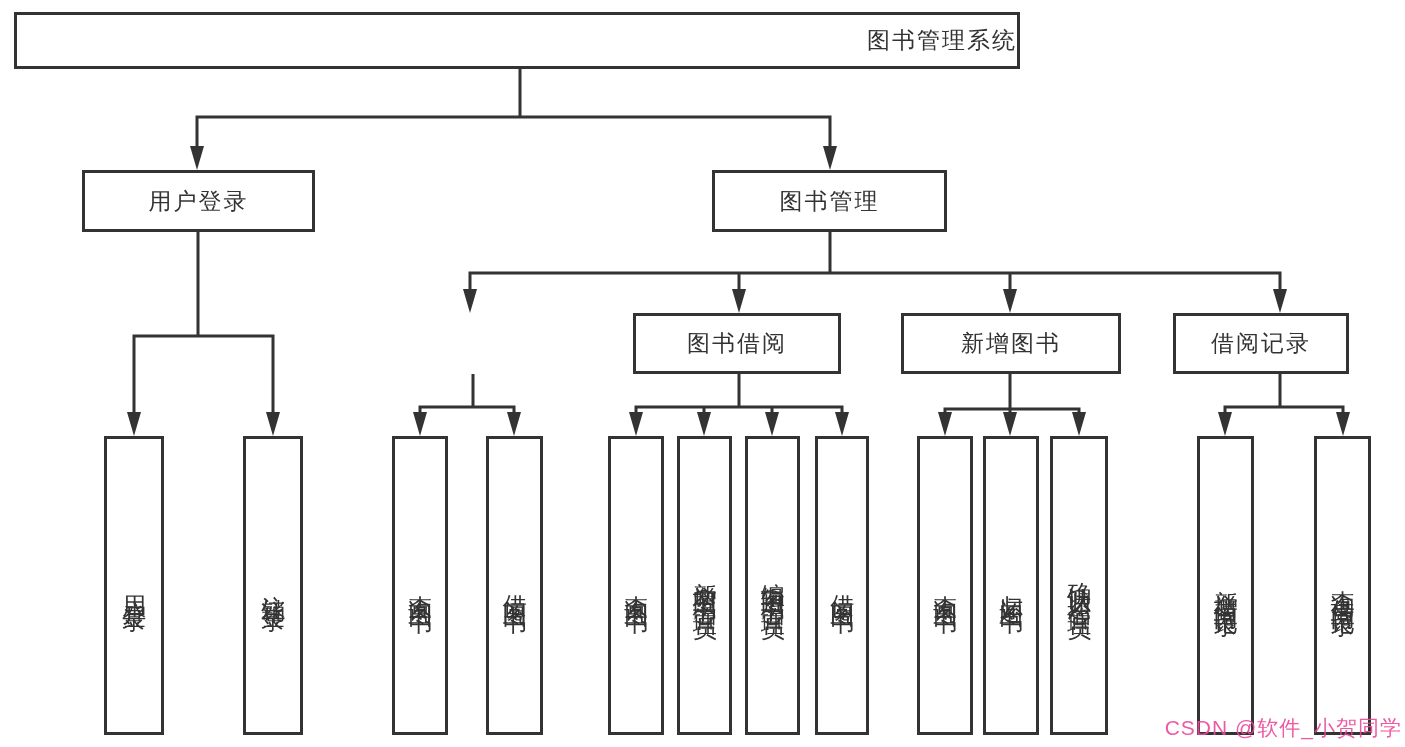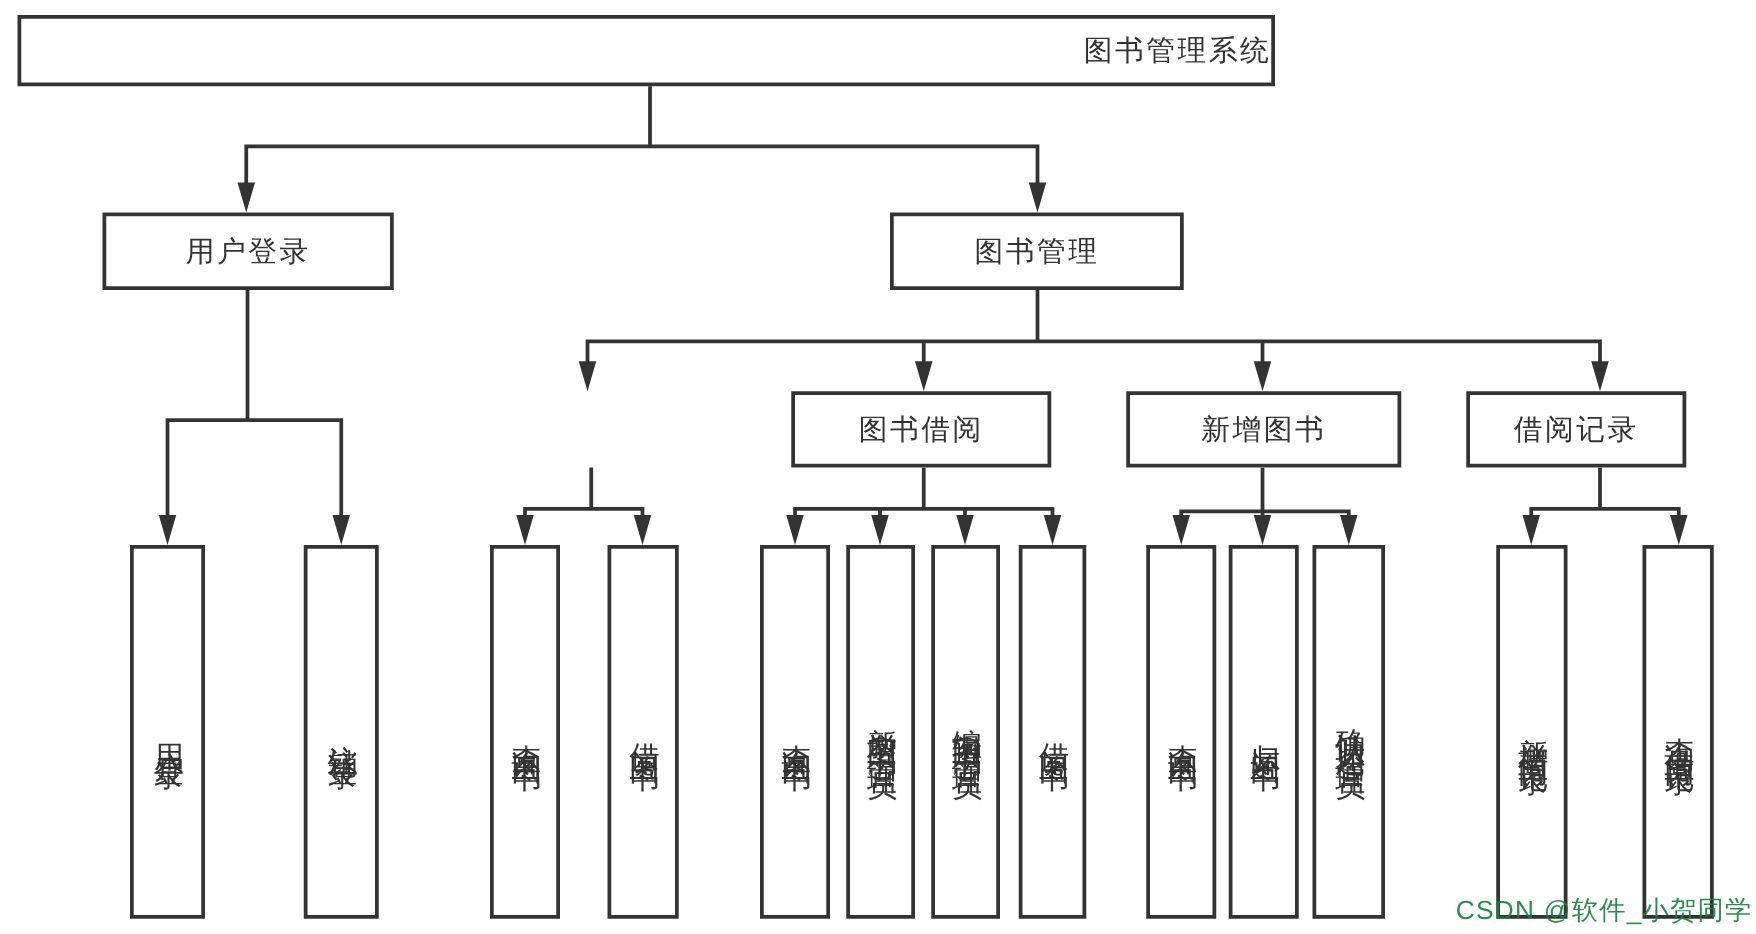--- a/index.html
+++ b/index.html
@@ -66,21 +66,21 @@
   .n-c2 { left: 983px;  width: 56px; }
   .n-c3 { left: 1050px; width: 58px; }
   .n-d1 { left: 1197px; width: 57px; }
   .n-d2 { left: 1314px; width: 57px; }
   .watermark {
     position: absolute;
     right: 3px;
     bottom: 5px;
     font-size: 21px;
     letter-spacing: 1px;
-    color: #15803d;
+    color: #ec4899;
     opacity: 0.9;
     z-index: 10;
     white-space: nowrap;
   }
 </style>
 </head>
 <body>
 
 <div class="canvas">
 

